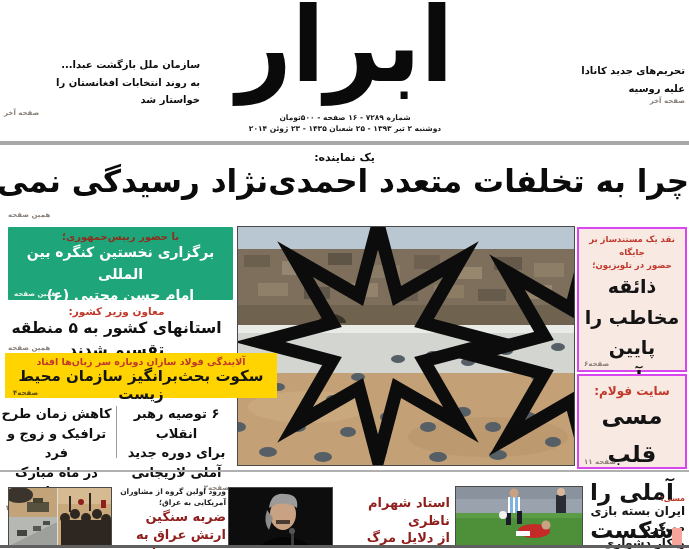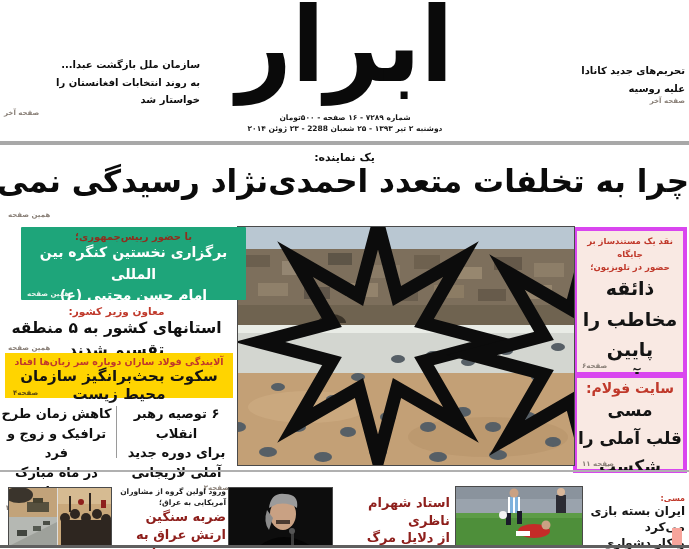--- a/index.html
+++ b/index.html
@@ -26,41 +26,41 @@
   .greenbox{background:#1ea57a;border-radius:1px;}
   .greenbox .bk{font-size:10px;color:#8e2f1f;font-weight:bold;}
   .greenbox .hl{font-size:14px;font-weight:bold;color:#ffffff;line-height:1.55;}
   .greenbox .page-ref{color:#e8f5ee;}
   .yellowbox{background:#ffd400;}
   .yellowbox .hl{font-size:15px;font-weight:bold;color:#141414;}
   .yellowbox .bk{font-size:9.5px;}
   .yellowbox .page-ref{color:#5c4a10;}
   .blackhl{font-size:15.5px;font-weight:bold;color:#101010;line-height:1.45;}
   .smallhl{font-size:13px;font-weight:bold;color:#101010;line-height:1.5;}
-  .pinkbox{background:#f9e9e3;border:4px solid #d946ef;}
+  .pinkbox{background:#f9e9e3;border:2px solid #d946ef;}
   .pinkbox .bk{font-size:8.5px;line-height:1.5;}
   .pinkbox .big{font-size:19px;font-weight:900;color:#141414;line-height:1.6;}
-  .pinkbox .mid{font-size:17px;font-weight:900;color:#141414;line-height:1.65;}
+  .pinkbox .mid{font-size:23px;font-weight:900;color:#141414;line-height:1.65;}
   .strip-kicker{font-size:7.5px;font-weight:bold;color:#222;line-height:1.4;}
   .strip-red{font-size:13px;font-weight:bold;color:#8e1f1c;line-height:1.35;}
   .strip-black{font-size:12px;font-weight:bold;color:#161616;line-height:1.35;}
   .photo{border:1px solid #4a4a4a;background:#ddd;}
   svg{display:block;}
 </style>
 </head>
 <body>
 
 <div class="page">
 
   <div class="abs" style="left:228px;top:-6px;width:234px;height:118px;">
     <div class="logo center">ابرار</div>
   </div>
   <div class="abs center issue-line" style="left:228px;top:112px;width:234px;">
     <div>شماره ۷۲۸۹ - ۱۶ صفحه - ۵۰۰تومان</div>
-    <div>دوشنبه ۲ تیر ۱۳۹۳ - ۲۵ شعبان 2288 - ۲۳ ژوئن ۲۰۱۴</div>
+    <div>دوشنبه ۲ تیر ۱۳۹۳ - ۲۵ شعبان ۱۴۳۵ - ۲۳ ژوئن ۲۰۱۴</div>
   </div>
 
   <div class="abs right" style="right:4px;top:62px;width:150px;">
     <div class="side-headline">تحریم‌های جدید کانادا</div>
     <div class="side-headline">علیه روسیه</div>
     <div class="page-ref right">صفحه آخر</div>
   </div>
 
   <div class="abs right" style="left:4px;top:56px;width:196px;">
     <div class="side-headline">سازمان ملل بازگشت عبدا...</div>
@@ -79,21 +79,21 @@
     <div class="kicker-red bk" style="margin-top:4px;">نقد یک مستندساز بر جایگاه</div>
     <div class="kicker-red bk">حضور در تلویزیون؛</div>
     <div class="big">ذائقه</div>
     <div class="big">مخاطب را</div>
     <div class="big">پایین</div>
     <div class="big">می‌آوریم</div>
     <div class="page-ref abs" style="left:5px;bottom:2px;">صفحه۶</div>
   </div>
 
   <div class="abs pinkbox center" style="right:2px;top:374px;width:106px;height:91px;">
-    <div class="kicker-red" style="font-size:14px;margin-top:2px;">سایت فولام:</div>
+    <div class="kicker-red" style="font-size:12px;margin-top:8px;">سایت فولام:</div>
     <div class="mid">مسی</div>
     <div class="mid">قلب آملی را</div>
     <div class="mid">شکست</div>
     <div class="page-ref abs" style="left:5px;bottom:1px;">صفحه ۱۱</div>
   </div>
 
   <div class="abs photo" style="left:237px;top:226px;width:336px;height:238px;">
     <svg width="336" height="238" viewBox="0 0 336 238">
       <rect x="0" y="0" width="336" height="60" fill="#b9c7d2"></rect>
       <rect x="0" y="22" width="336" height="78" fill="#7d6f5c"></rect>
@@ -144,35 +144,35 @@
           <ellipse cx="200" cy="230" rx="9" ry="5"></ellipse>
         <ellipse cx="260" cy="228" rx="9" ry="5"></ellipse>
       </g>
       <g stroke="#0c0c0c" stroke-width="13" fill="none" stroke-linejoin="miter">
         <polygon points="258,115 186,134 223,198 159,161 140,233 121,161 57,198 94,134 22,115 94,96 57,32 121,69 140,-3 159,69 223,32 186,96"></polygon>
         <polygon points="470,128 398,147 435,211 371,174 352,246 333,174 269,211 306,147 234,128 306,109 269,45 333,82 352,10 371,82 435,45 398,109"></polygon>
       </g>
     </svg>
   </div>
 
-  <div class="abs greenbox center" style="left:8px;top:227px;width:225px;height:73px;margin-left:13px;">
+  <div class="abs greenbox center" style="left:8px;top:227px;width:225px;height:73px;">
     <div class="bk" style="margin-top:4px;">با حضور رییس‌جمهوری؛</div>
     <div class="hl">برگزاری نخستین کنگره بین المللی</div>
     <div class="hl">امام حسن مجتبی (ع)</div>
     <div class="page-ref abs" style="left:6px;bottom:2px;">همین صفحه</div>
   </div>
 
   <div class="abs center" style="left:0px;top:305px;width:233px;">
     <div class="kicker-red" style="font-size:10.5px;">معاون وزیر کشور:</div>
     <div class="blackhl">استانهای کشور به ۵ منطقه</div>
     <div class="blackhl">تقسیم شدند</div>
   </div>
   <div class="abs page-ref" style="left:8px;top:344px;">همین صفحه</div>
 
-  <div class="abs yellowbox center" style="left:5px;top:353px;width:228px;height:45px;">
+  <div class="abs yellowbox center" style="left:5px;top:353px;width:272px;height:45px;">
     <div class="kicker-red bk" style="margin-top:3px;">آلایندگی فولاد سازان دوباره سر زبان‌ها افتاد</div>
     <div class="hl">سکوت بحث‌برانگیز سازمان محیط زیست</div>
     <div class="page-ref abs" style="left:8px;bottom:1px;">صفحه۴</div>
   </div>
 
   <div class="abs center" style="left:120px;top:404px;width:113px;">
     <div class="smallhl">۶ توصیه رهبر انقلاب</div>
     <div class="smallhl">برای دوره جدید</div>
     <div class="smallhl">آملی لاریجانی</div>
     <div class="page-ref right" style="margin-top:2px;margin-right:4px;text-align:right;">صفحه۲</div>

